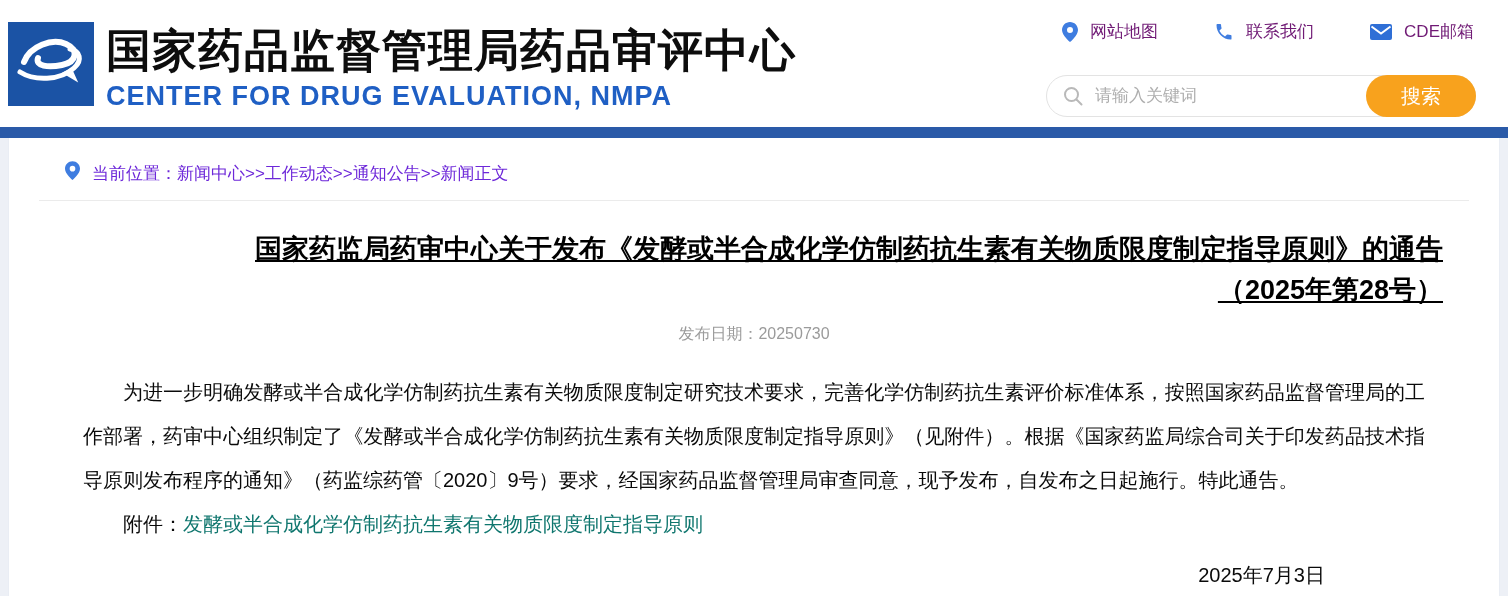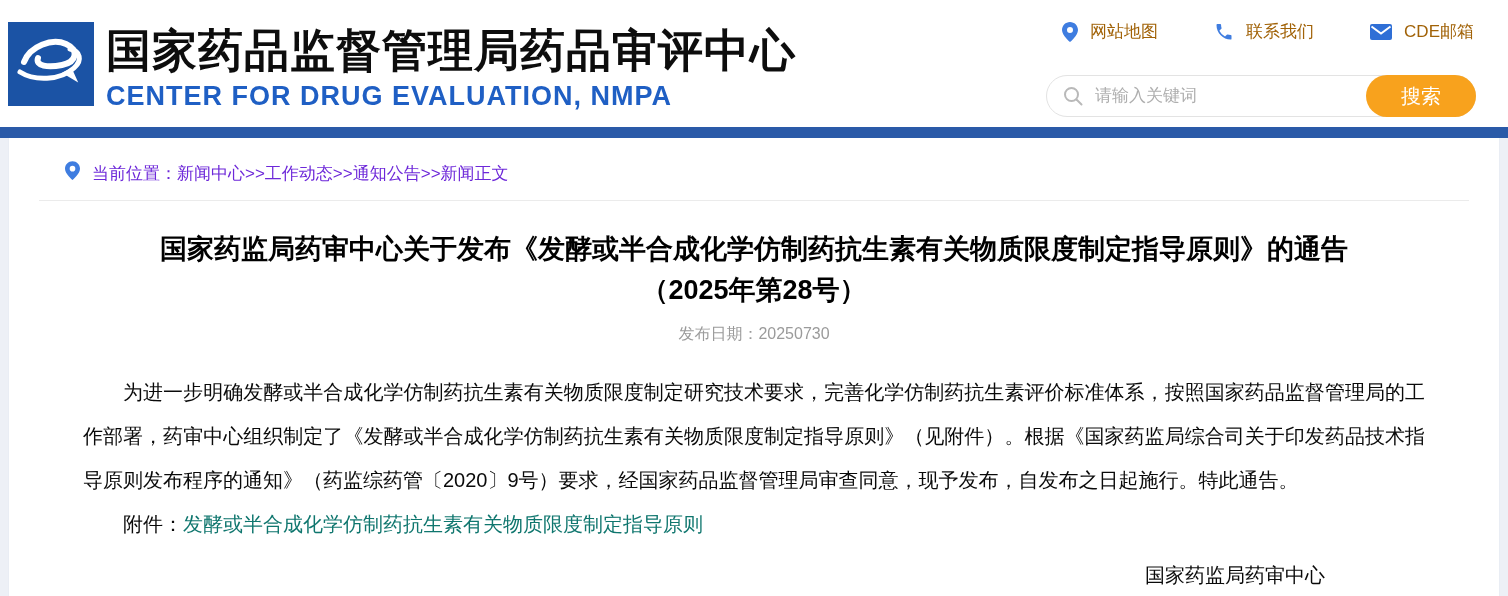--- a/index.html
+++ b/index.html
@@ -7,38 +7,38 @@
   body { font-family:"Liberation Sans","DejaVu Sans",sans-serif; background:#edf0f6; }
 
   
   .site-header { position:relative; width:100%; height:127px; background:#ffffff; }
   .logo { position:absolute; left:8px; top:22px; width:86px; height:84px; cursor:pointer; }
   .title-block { position:absolute; left:106px; top:24px; }
   .site-title { font-size:45px; font-weight:700; color:#0d0d0d; line-height:54px; letter-spacing:1px; }
   .site-subtitle { font-size:27px; font-weight:700; color:#1f5fc4; letter-spacing:1px; margin-top:3px; }
 
   .top-links { position:absolute; top:20px; right:34px; display:flex; gap:56px; align-items:center; }
-  .top-link { display:flex; align-items:center; gap:12px; font-size:17px; color:#a16207; text-decoration:none; cursor:pointer; }
+  .top-link { display:flex; align-items:center; gap:12px; font-size:17px; color:#701a75; text-decoration:none; cursor:pointer; }
   .top-link .icn { display:flex; align-items:center; }
 
   .search { position:absolute; top:75px; right:32px; width:430px; height:42px; }
   .search input { width:100%; height:100%; border:1px solid #e3e3e3; border-radius:21px; padding:0 122px 0 48px;
                   font-size:17px; color:#333; outline:none; background:#fff; font-family:inherit; }
   .search input::placeholder { color:#aeaeae; }
   .search .mag { position:absolute; left:17px; top:11px; }
   .search button { position:absolute; right:0; top:0; width:110px; height:42px; border:none; border-radius:21px;
                    background:#f8a21d; color:#fff; font-size:20px; cursor:pointer; font-family:inherit; }
 
   .blue-bar { width:100%; height:11px; background:#2a5aa8; }
 
   
   .content { margin:0 8px; background:#fff; border-left:1px solid #e9edf4; border-right:1px solid #e9edf4; height:458px; }
   .breadcrumb-row { margin:0 30px; padding:23px 0 15px 26px; border-bottom:1px solid #ebebeb;
                     display:flex; align-items:center; gap:12px; font-size:17px; color:#6d28d9; }
-  .article-title { margin:28px 56px 0; text-align:center; font-size:27px; font-weight:700; line-height:41px; color:#000; }
+  .article-title { margin:28px 56px 0; text-align:right; font-size:27px; font-weight:700; line-height:41px; color:#000;text-decoration:underline; }
   .pub-date { margin-top:13px; text-align:center; font-size:16px; color:#9b9b9b; }
   .article-body { padding:0 74px; }
   .body-para { margin-top:25px; font-size:20px; line-height:44px; color:#0a0a0a; text-align:justify; text-indent:2em; }
   .attachment { font-size:20px; line-height:44px; color:#0a0a0a; text-indent:2em; }
   .attachment a { color:#0f766e; text-decoration:none; cursor:pointer; }
   .signature-wrap { display:flex; justify-content:flex-end; padding-right:100px; margin-top:9px; }
   .signature { text-align:center; font-size:20px; line-height:40px; color:#0a0a0a; }
 </style>
 </head>
 <body>
@@ -122,18 +122,17 @@
     <span>发布日期：</span><span>20250730</span>
   </div>
 
   <div class="article-body">
     <p class="body-para">为进一步明确发酵或半合成化学仿制药抗生素有关物质限度制定研究技术要求，完善化学仿制药抗生素评价标准体系，按照国家药品监督管理局的工作部署，药审中心组织制定了《发酵或半合成化学仿制药抗生素有关物质限度制定指导原则》（见附件）。根据《国家药监局综合司关于印发药品技术指导原则发布程序的通知》（药监综药管〔2020〕9号）要求，经国家药品监督管理局审查同意，现予发布，自发布之日起施行。特此通告。</p>
     <p class="attachment">
       <span>附件：</span><a>发酵或半合成化学仿制药抗生素有关物质限度制定指导原则</a>
     </p>
     <div class="signature-wrap">
       <div class="signature">
-        <div>国家药监局药审中心</div>
         <div>2025年7月3日</div>
       </div>
     </div>
   </div>
 </main>
 
 </body></html>

